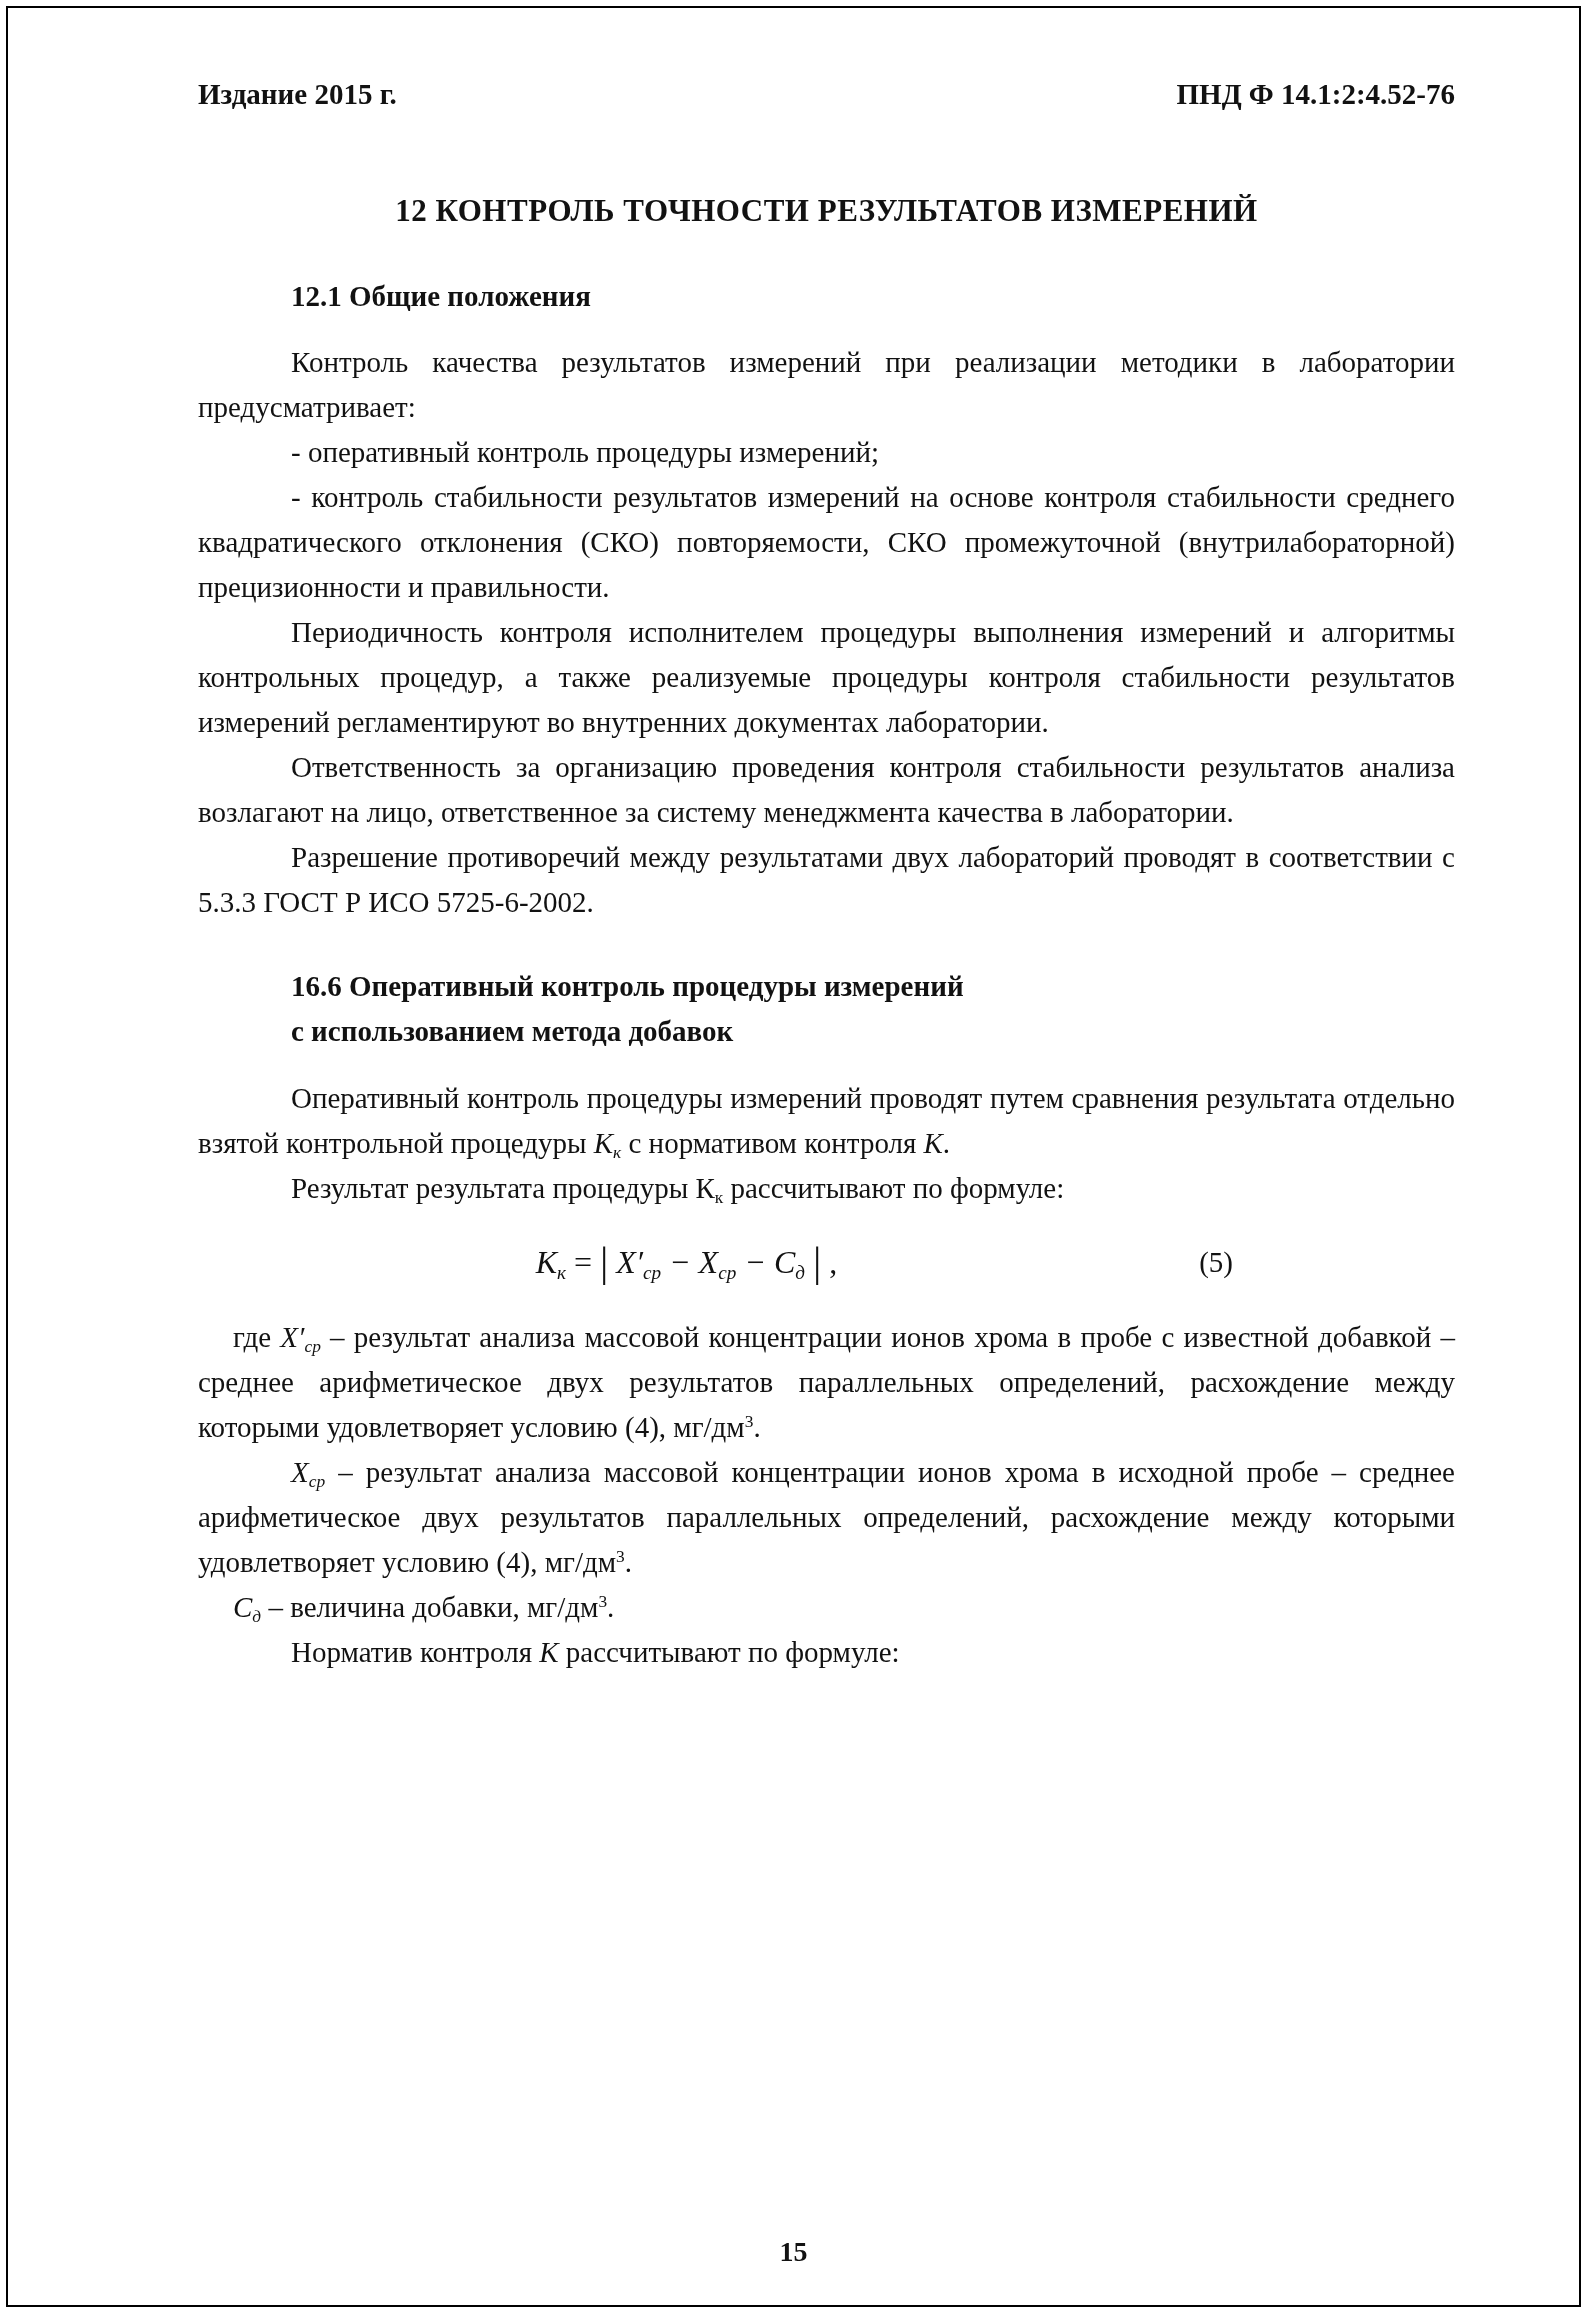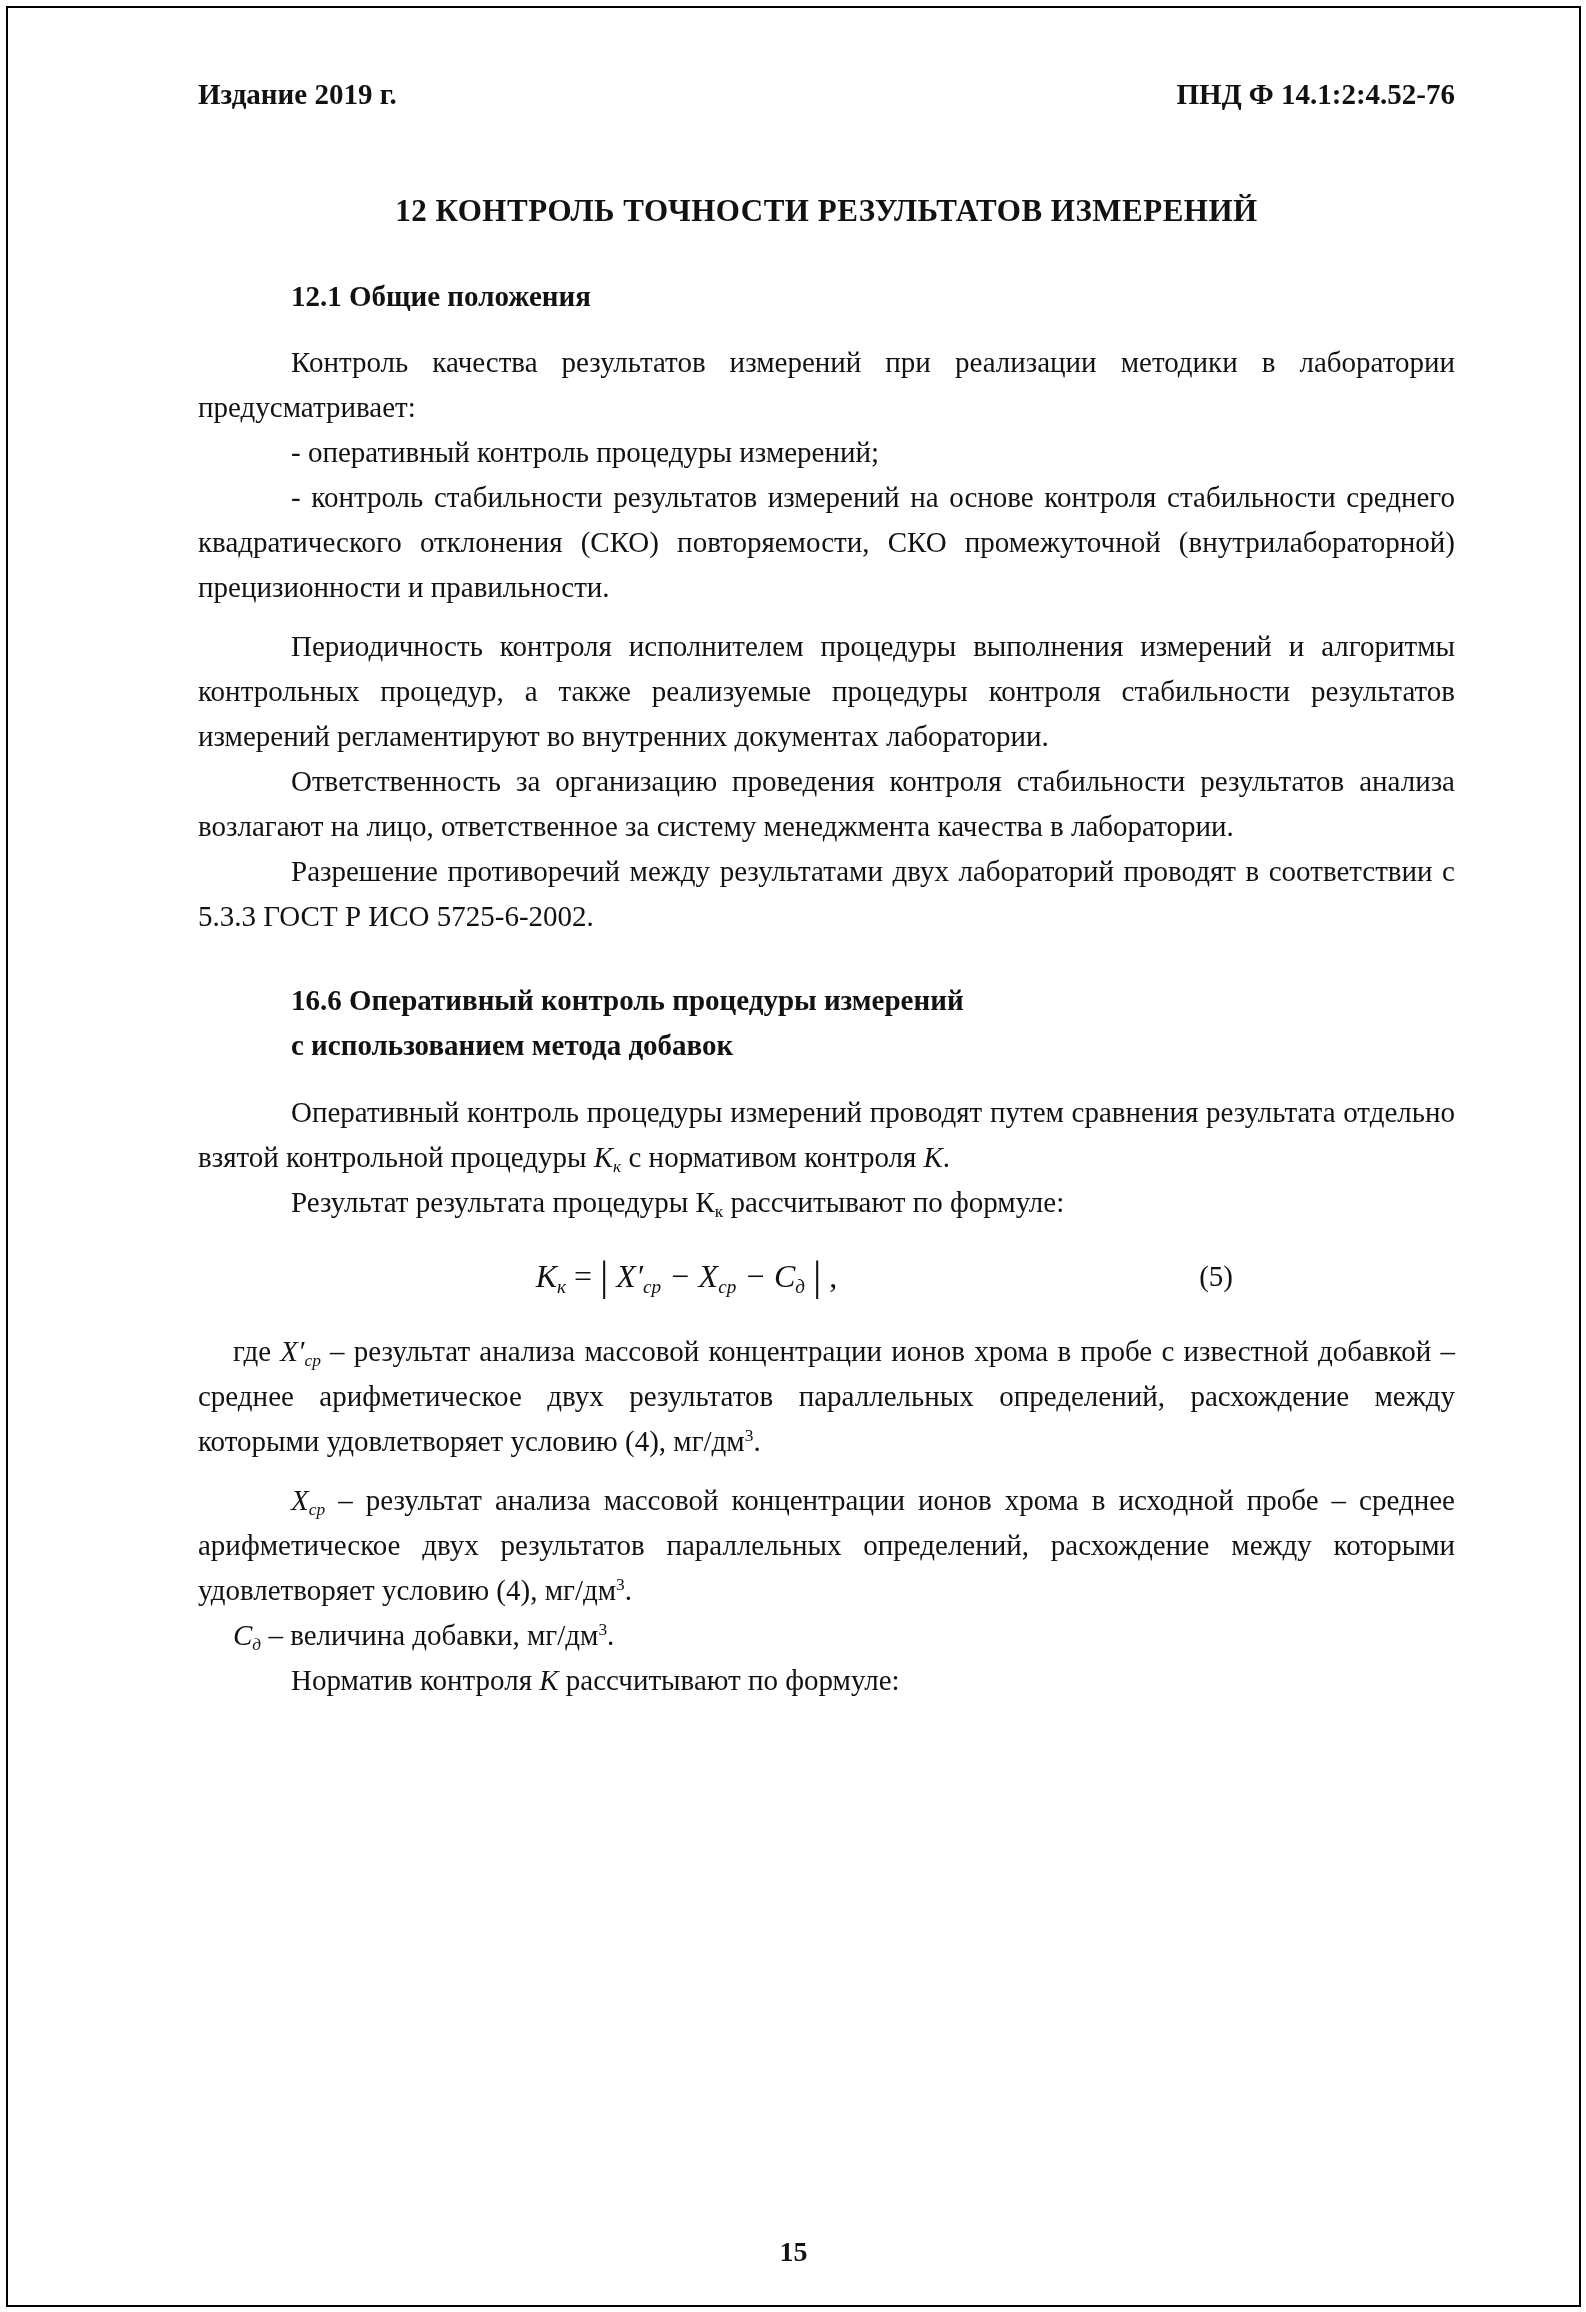--- a/index.html
+++ b/index.html
@@ -32,21 +32,21 @@
   }
   .sec {
     font-size: 29px; font-weight: 700;
     margin: 0 0 20.5px 93px;
     text-align: left;
     white-space: pre-line;
     line-height: 45px;
   }
   .sec-12-2 { margin-top: 39px; margin-bottom: 22.4px; }
   .para { margin: 0; text-indent: 93px; }
-  .para.gap { margin-top: 14px; }
+  .para.gap { }
   .para.where { text-indent: 35px; }
   .formula-line {
     position: relative;
     margin: 24px 0 26px;
     text-align: center;
     padding-right: 280px;
     font-size: 32px; line-height: 54px;
     text-indent: 0;
   }
   .bar {
@@ -67,21 +67,21 @@
     font-size: 28px; font-weight: 700;
   }
 </style>
 </head>
 <body>
 
 <div class="page">
   <div class="page-frame"></div>
 
   <header class="page-header">
-    <span>Издание 2019 г.</span>
+    <span>Издание 2015 г.</span>
     <span>ПНД Ф 14.1:2:4.52-76</span>
   </header>
 
   <h1 class="doc-title">12 КОНТРОЛЬ  ТОЧНОСТИ  РЕЗУЛЬТАТОВ  ИЗМЕРЕНИЙ</h1>
 
   <main class="content">
     <h2 class="sec"><span>12.1 Общие положения</span></h2>
     <p class="para"><span>Контроль качества результатов измерений при реализации методики в лаборатории предусматривает:</span></p>
     <p class="para"><span>- оперативный контроль процедуры измерений;</span></p>
     <p class="para"><span>- контроль стабильности результатов измерений на основе контроля стабильности среднего квадратического отклонения (СКО) повторяемости, СКО промежуточной (внутрилабораторной) прецизионности и правильности.</span></p>

